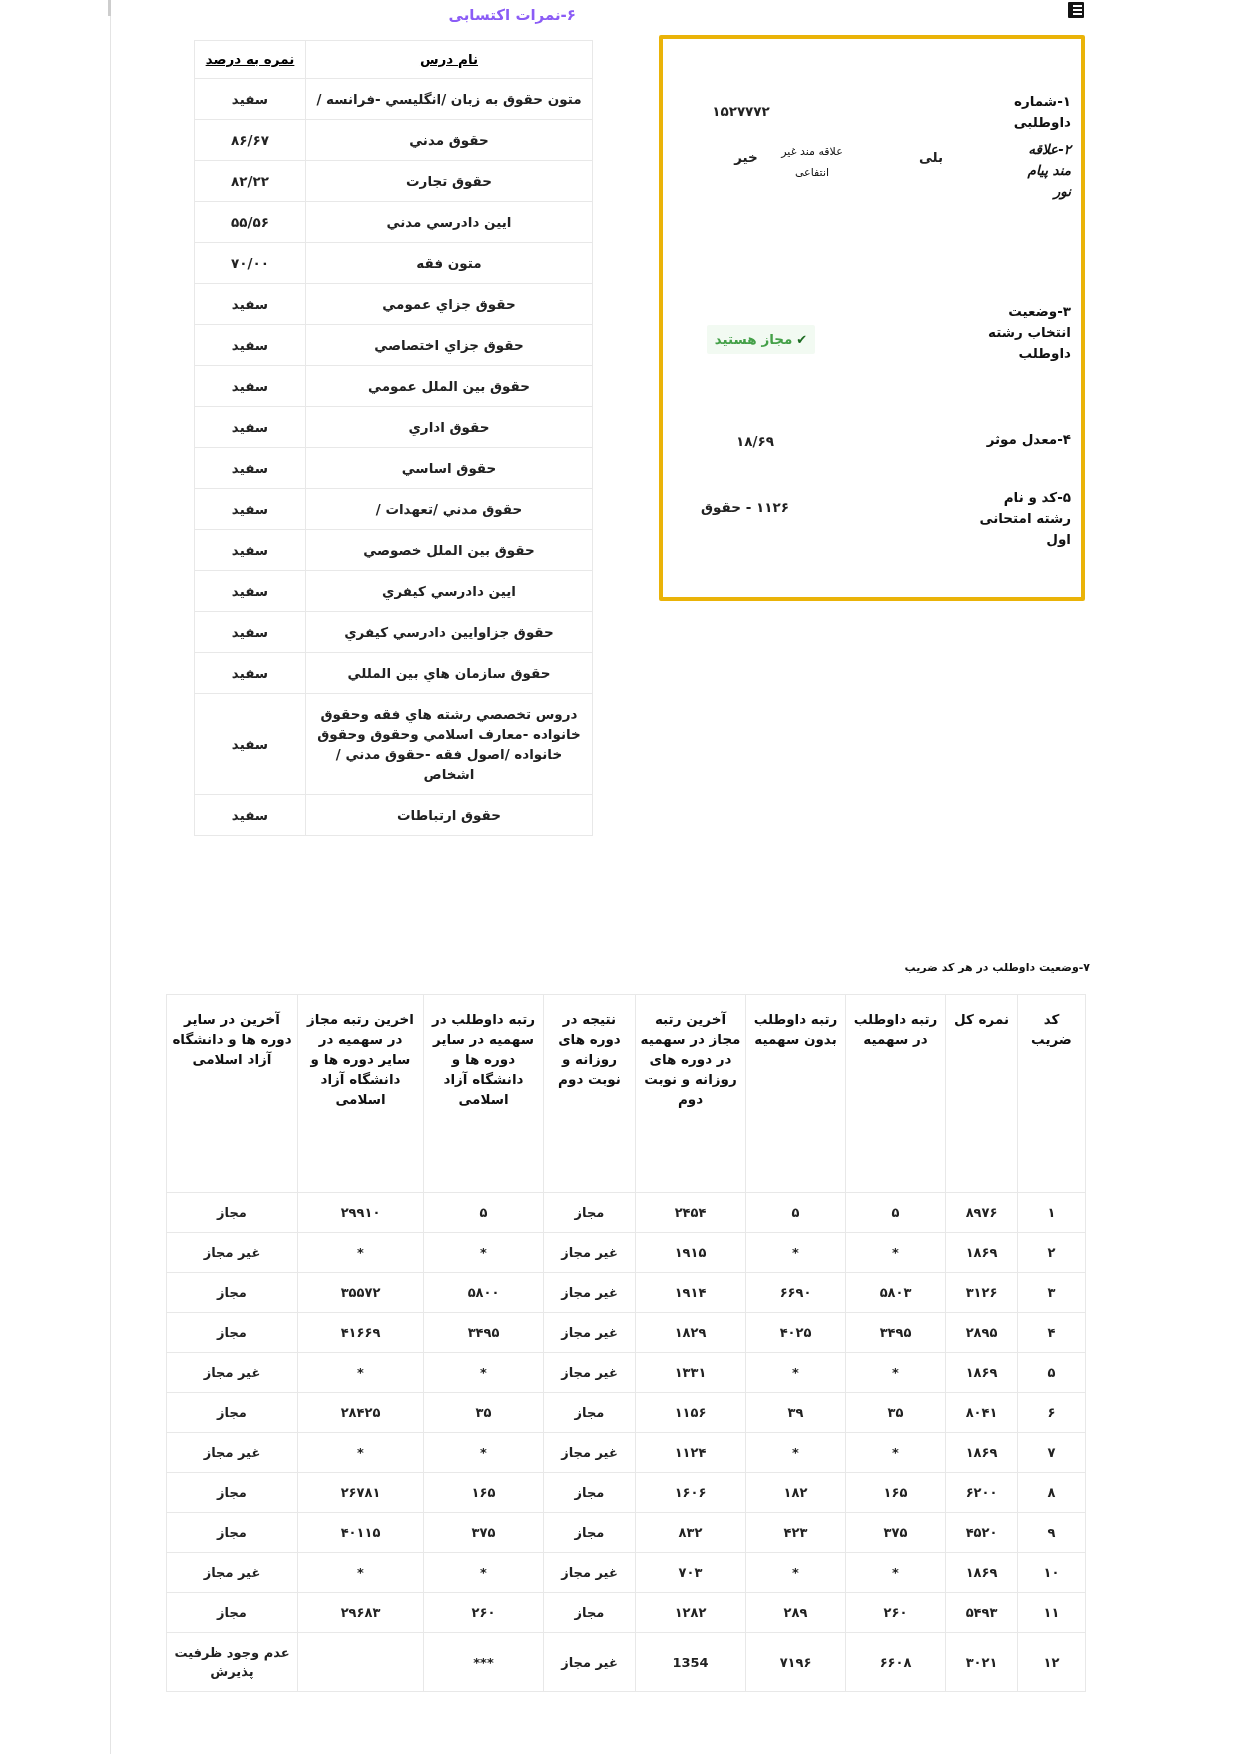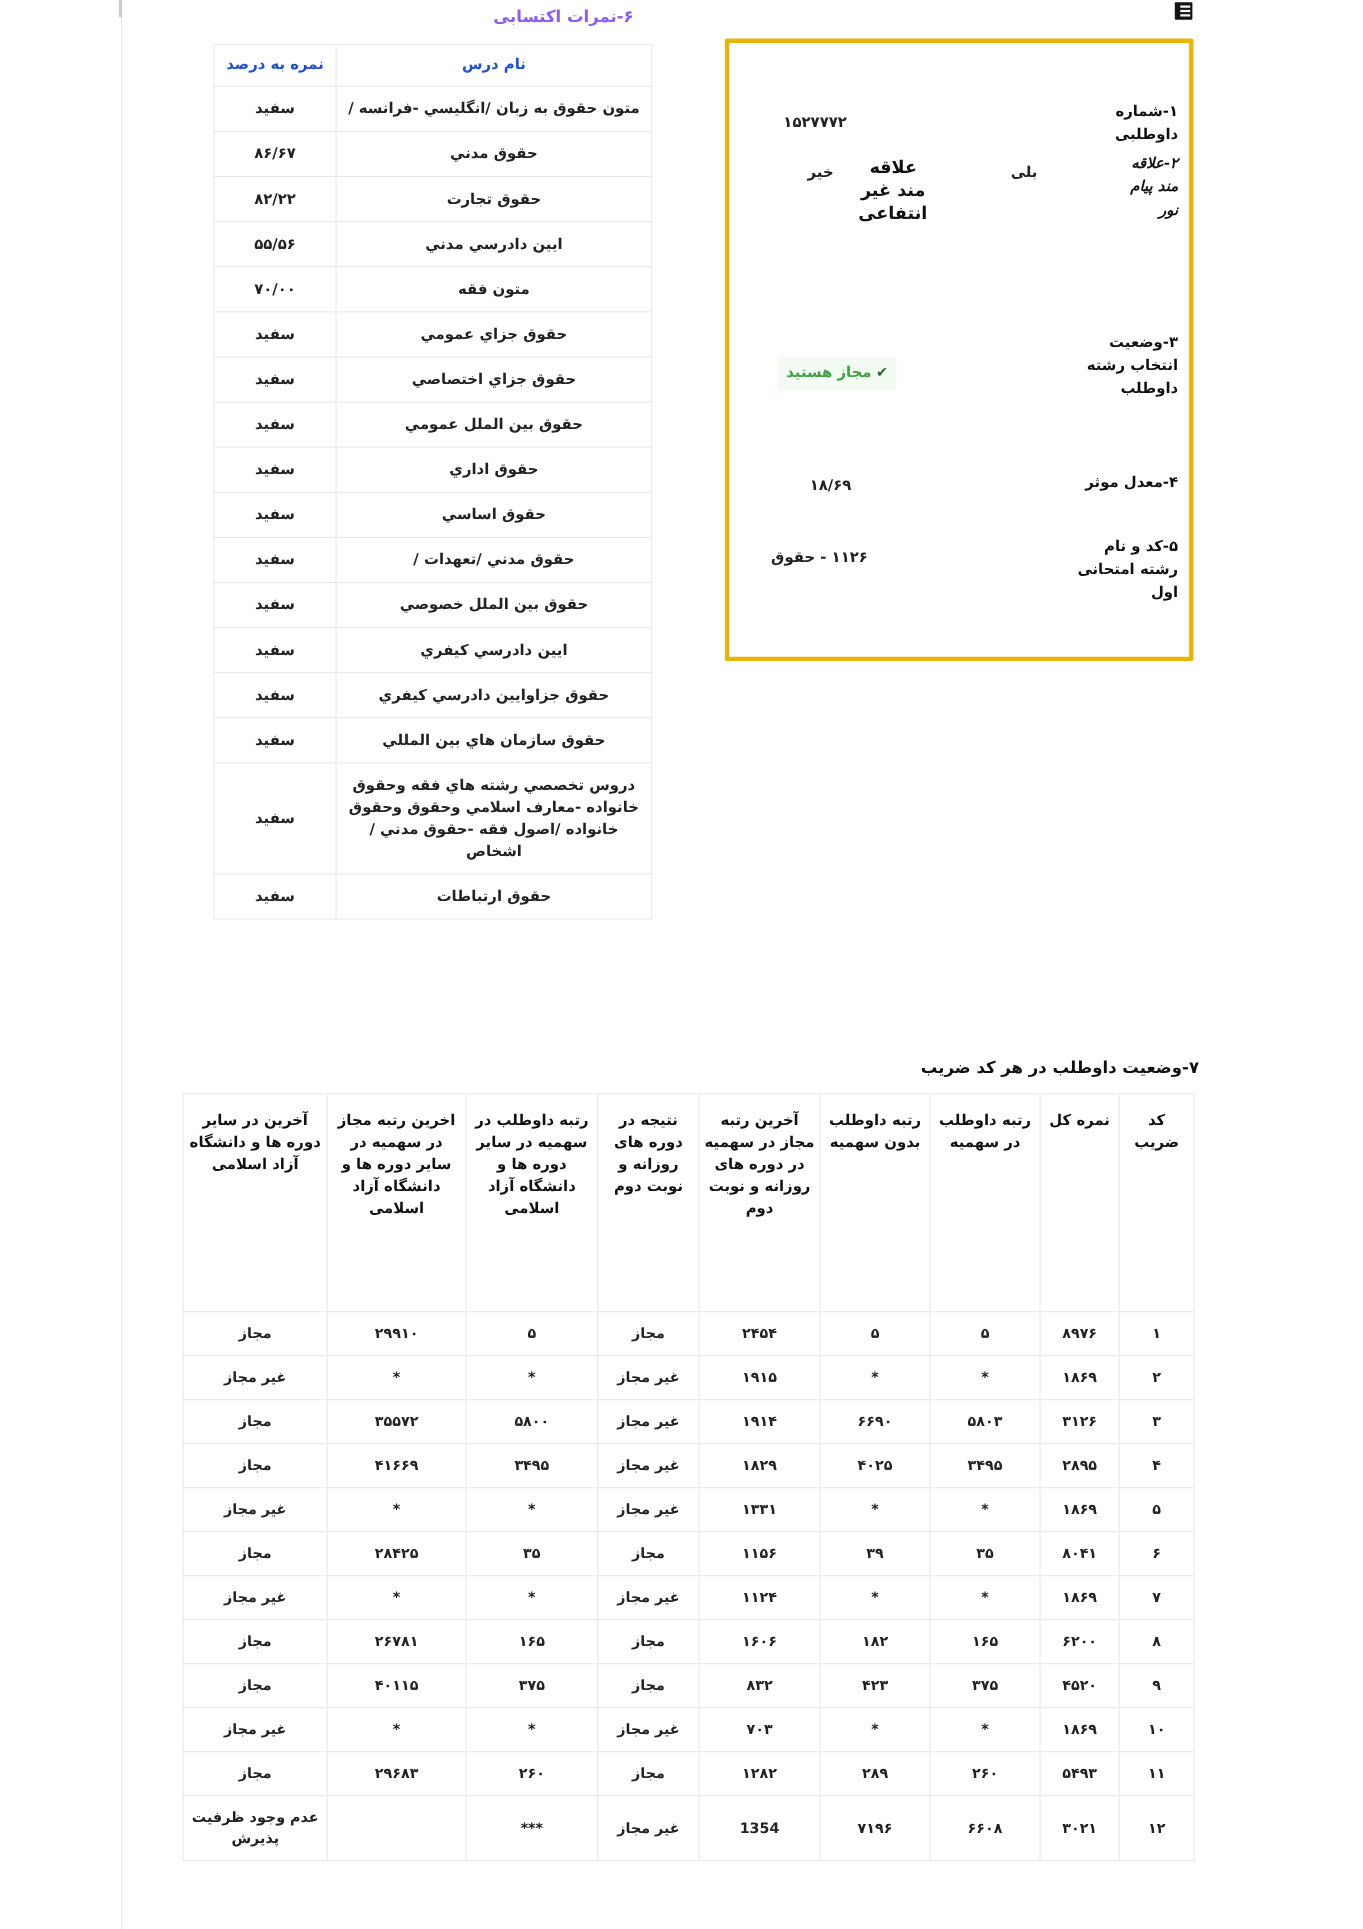--- a/index.html
+++ b/index.html
@@ -10,42 +10,42 @@
   .left-rule{position:absolute;left:110px;top:0;width:1px;height:100%;background:#e4e4e4;}
   .left-rule-tick{position:absolute;left:108px;top:0;width:3px;height:16px;background:#cdcdcd;}
 
   
   .sheet-icon{position:absolute;left:auto;right:155px;top:2px;width:16px;height:16px;
     background:#141414;border-radius:1px;box-sizing:border-box;padding:2px 2px 2px 5px;}
   .sheet-icon .bar{height:2px;background:#fff;margin-top:2px;}
   .sheet-icon .bar:first-child{margin-top:1px;}
 
   .s6-title{position:absolute;top:6px;right:663px;font-size:15px;font-weight:700;color:#8b5cf6;}
-  .s7-title{position:absolute;top:961px;right:149px;font-size:15px;font-weight:700;color:#111;}
+  .s7-title{position:absolute;top:961px;right:149px;font-size:11px;font-weight:700;color:#111;}
 
   table{border-collapse:collapse;table-layout:fixed;direction:rtl;}
   th,td{border:1px solid #e8e8e8;text-align:center;word-wrap:break-word;}
 
   
   .grades{position:absolute;left:194px;top:40px;width:398px;font-size:13.5px;}
-  .grades th{font-weight:700;color:#1d4ed8;padding:9px 6px;line-height:19px;}
+  .grades th{font-weight:700;color:#000000;padding:9px 6px;line-height:19px;text-decoration:underline;}
   .grades td{font-weight:700;color:#222;padding:10px 8px;line-height:20px;}
 
   
   .panel{position:absolute;left:659px;top:35px;width:426px;height:566px;
     border:4px solid #eab308;border-radius:2px;box-sizing:border-box;}
   .panel .lbl{position:absolute;font-size:13.5px;font-weight:700;color:#111;
     text-align:right;line-height:21px;}
   .panel .val{position:absolute;font-size:13.5px;font-weight:700;color:#222;
     text-align:center;line-height:20px;}
   .lbl-q1{right:10px;top:52px;width:66px;}
   .val-q1{left:28px;top:62px;width:100px;}
   .lbl-q2{right:10px;top:100px;width:50px;font-style:italic;}
   .val-q2{left:246px;top:108px;width:44px;}
-  .lbl-q2b{left:118px;top:102px;width:62px;text-align:center;font-size:16px;font-weight:700;position:absolute;line-height:21px;color:#111;}
+  .lbl-q2b{left:118px;top:102px;width:62px;text-align:center;font-size:11px;font-weight:400;position:absolute;line-height:21px;color:#111;}
   .val-q2b{left:58px;top:108px;width:50px;}
   .lbl-q3{right:10px;top:262px;width:90px;}
   .val-q3{left:28px;top:286px;width:140px;}
   .chip{display:inline-block;background:#f2faf2;padding:4px 8px;border-radius:2px;
     color:#44a048;font-weight:700;font-size:13.5px;}
   .chip .check{color:#1d6b22;margin-left:4px;font-size:13px;}
   .lbl-q4{right:10px;top:390px;width:96px;}
   .val-q4{left:60px;top:392px;width:64px;}
   .lbl-q5{right:10px;top:448px;width:104px;}
   .val-q5{left:16px;top:458px;width:132px;}

